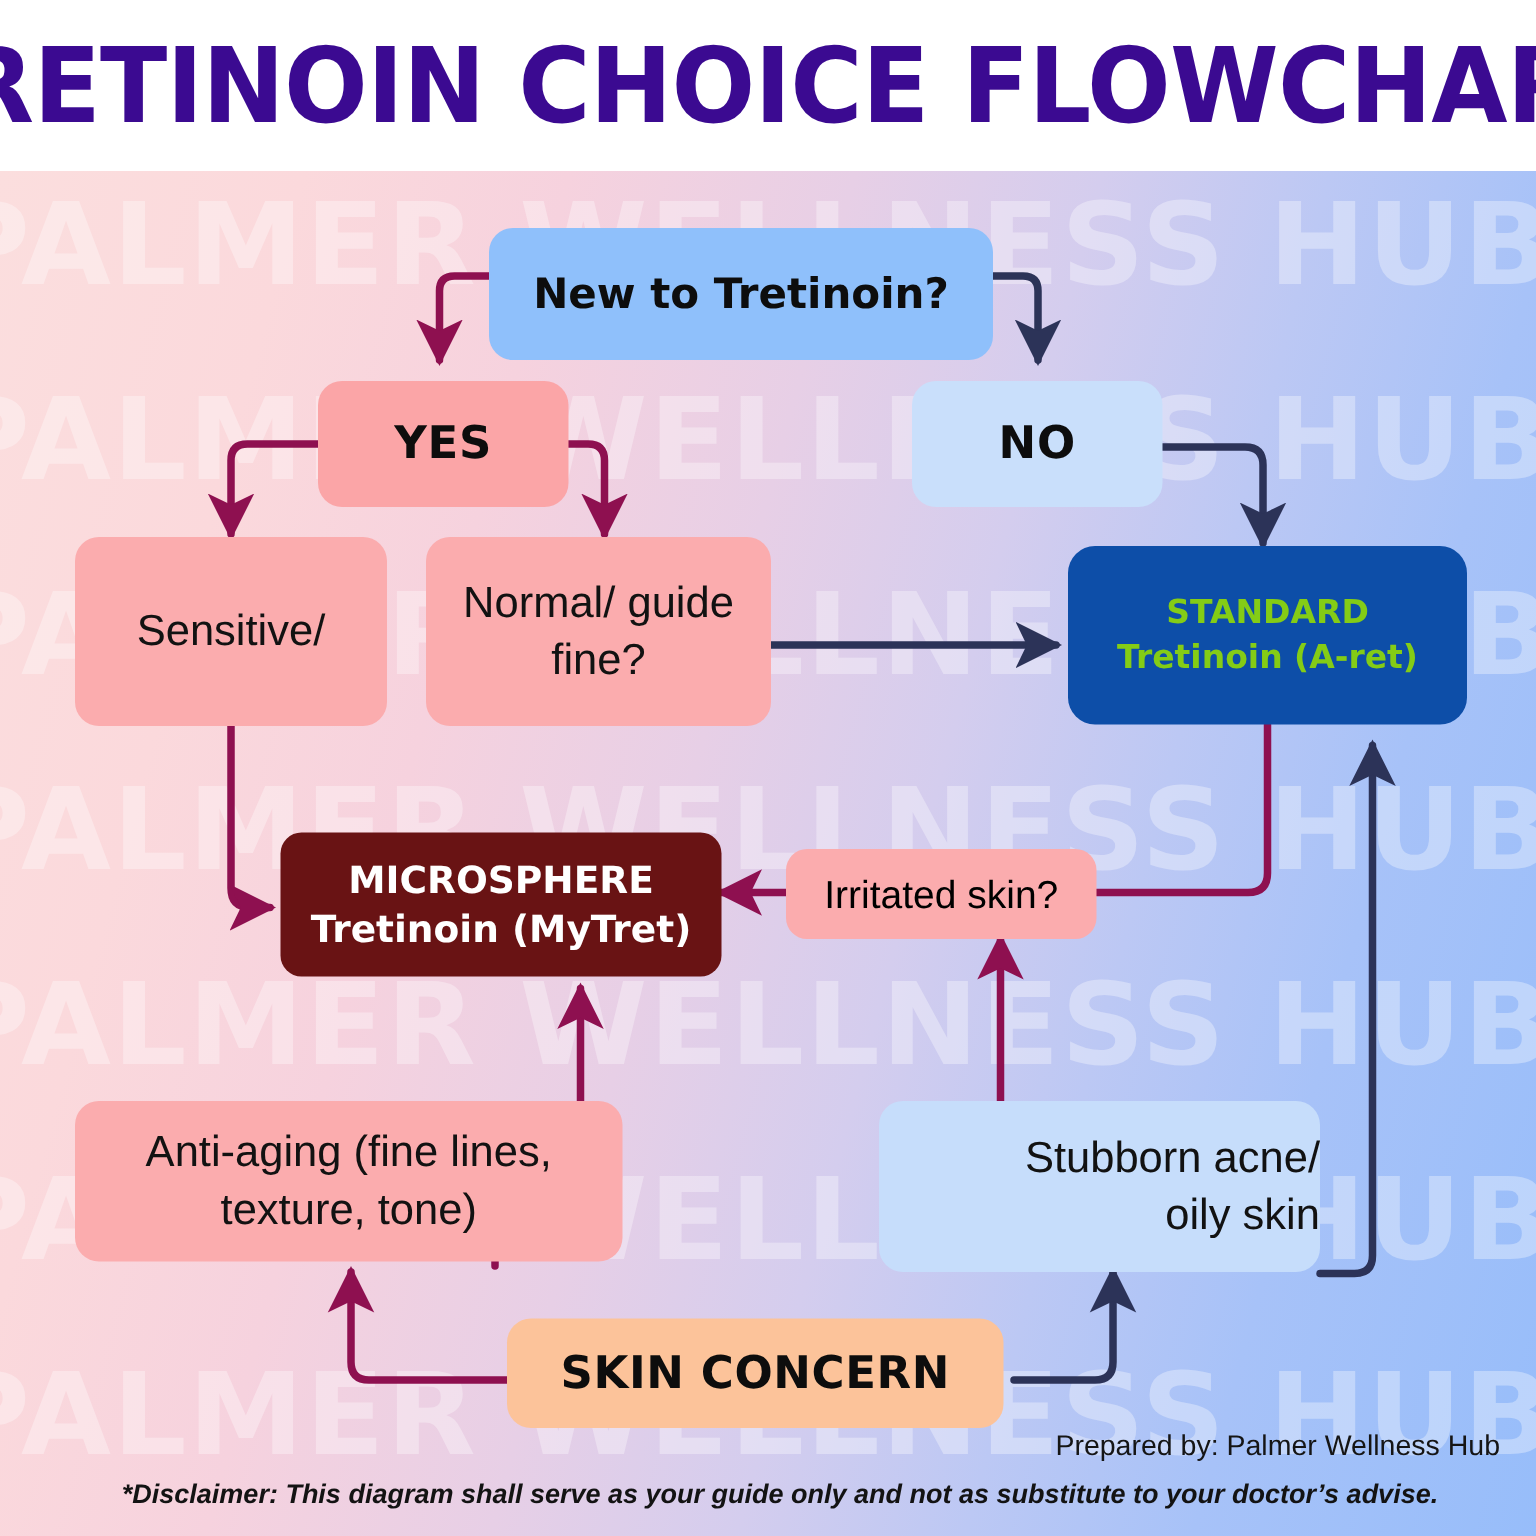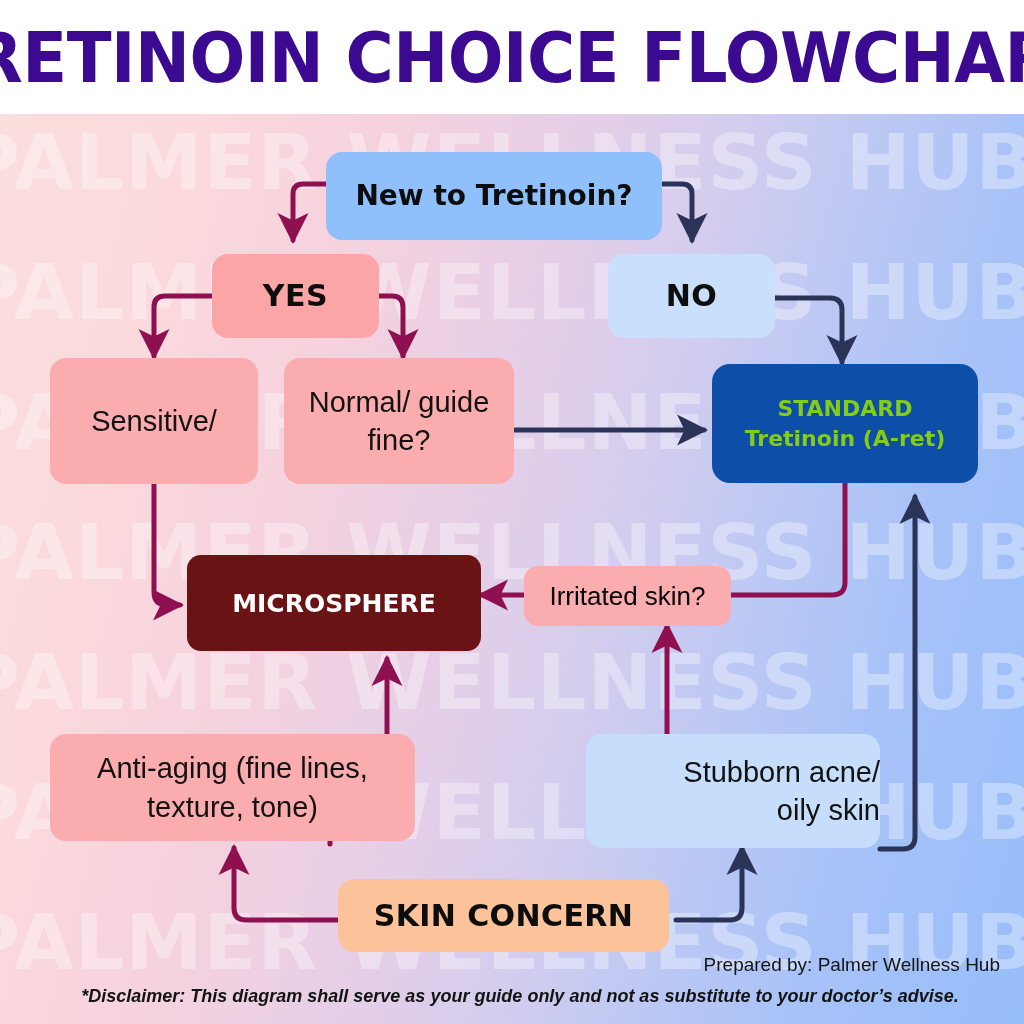--- a/index.html
+++ b/index.html
@@ -266,20 +266,21 @@
       <span class="lbl">fine?</span>
     </div>
 
     <div class="node n-standard" style="left:712px; top:250px; width:266px; height:119px; flex-direction:column;">
       <span class="lbl">STANDARD</span>
       <span class="lbl">Tretinoin (A-ret)</span>
     </div>
 
     <div class="node n-micro" style="left:187px; top:441px; width:294px; height:96px; flex-direction:column;">
       <span class="lbl">MICROSPHERE</span>
+      <span class="lbl">Tretinoin (MyTret)</span>
     </div>
 
     <div class="node n-pink-sm" style="left:524px; top:452px; width:207px; height:60px;">
       <span class="lbl">Irritated skin?</span>
     </div>
 
     <div class="node n-pink" style="left:50px; top:620px; width:365px; height:107px; flex-direction:column;">
       <span class="lbl">Anti-aging (fine lines,</span>
       <span class="lbl">texture, tone)</span>
     </div>

